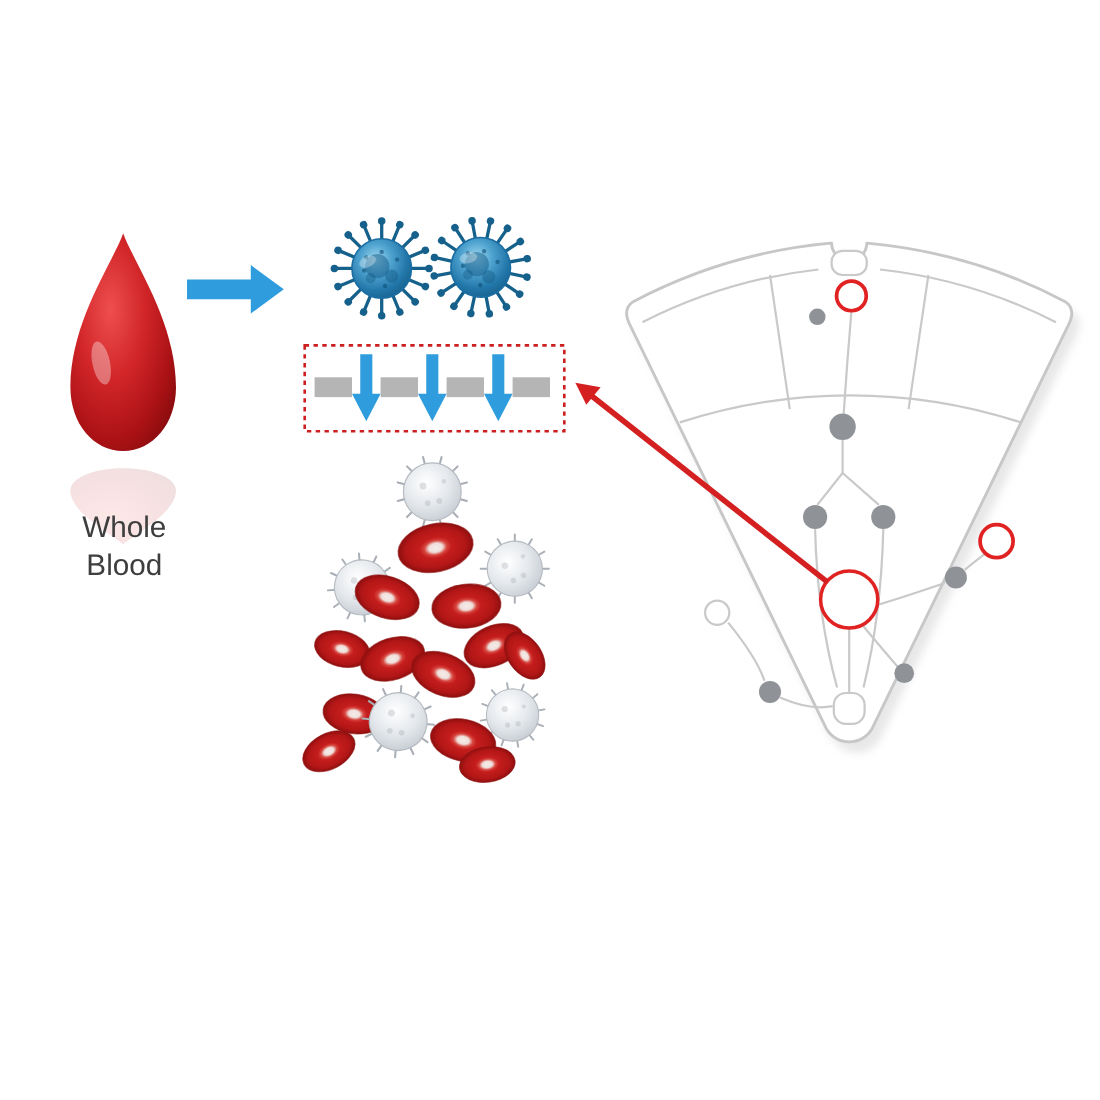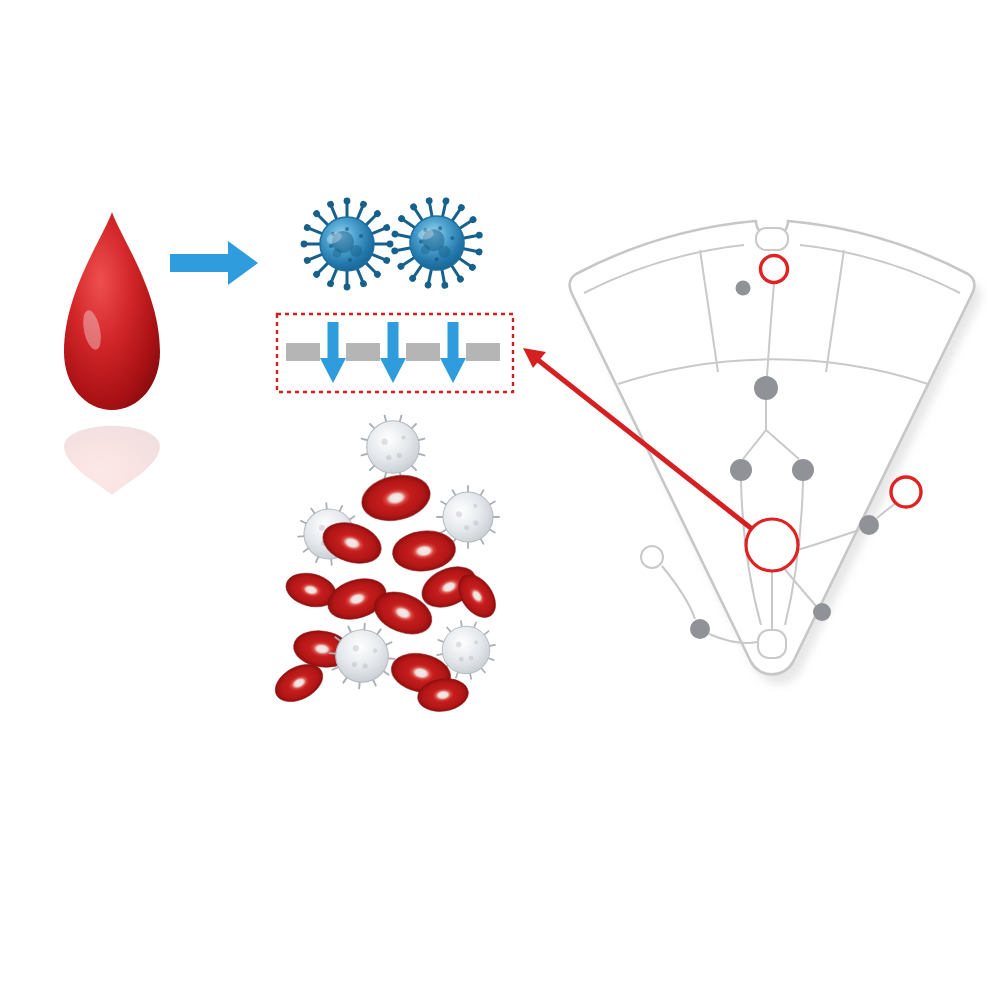--- a/index.html
+++ b/index.html
@@ -199,14 +199,15 @@
     <use href="#rbc" transform="translate(421,673) rotate(12)"></use>
     <use href="#rbc" transform="translate(443,695) rotate(-8) scale(0.85)"></use>
   </g>
 
   <g>
     <line x1="752" y1="529" x2="538" y2="360" stroke="#d42020" stroke-width="5"></line>
     <polygon points="523,348 533,368 546,352" fill="#d42020"></polygon>
   </g>
 </svg>
 
+<div class="label">Whole Blood</div>
 
 </div>
 
 </body></html>

